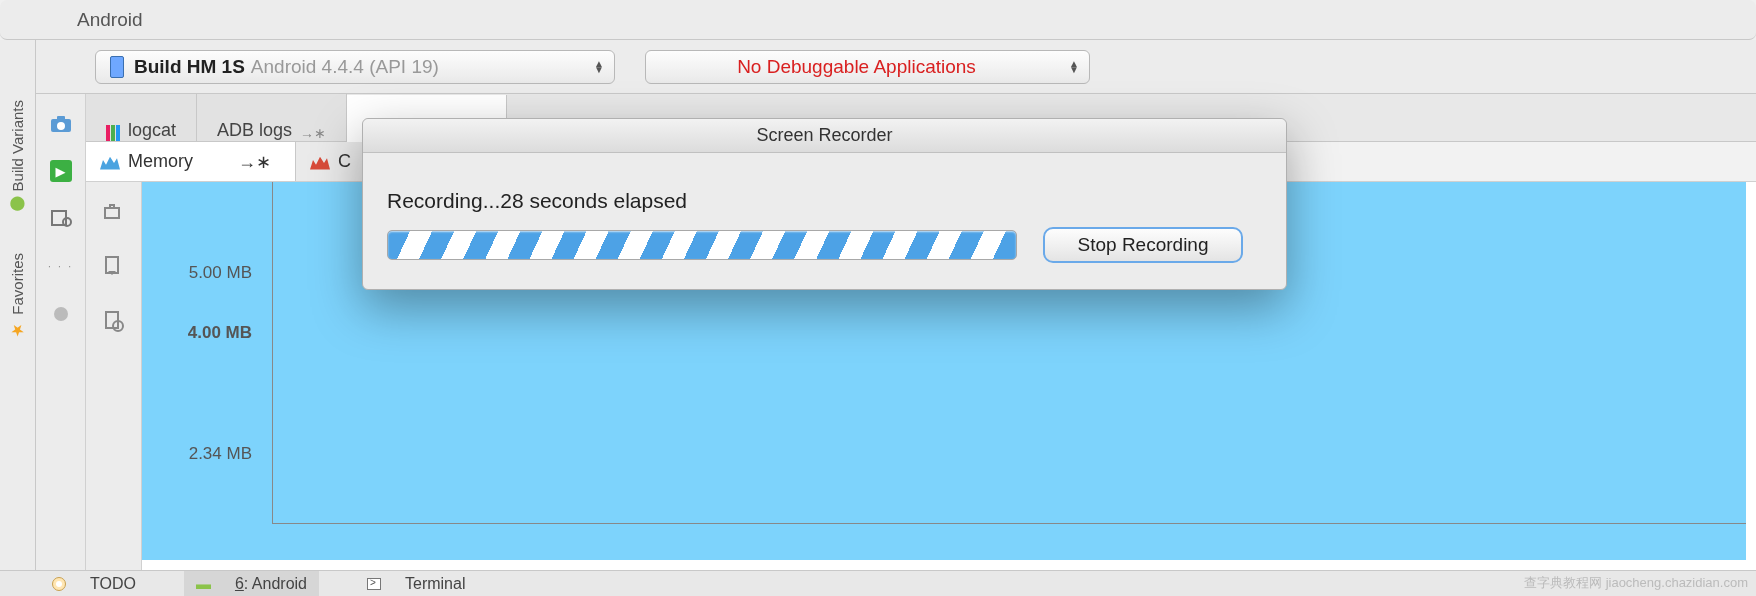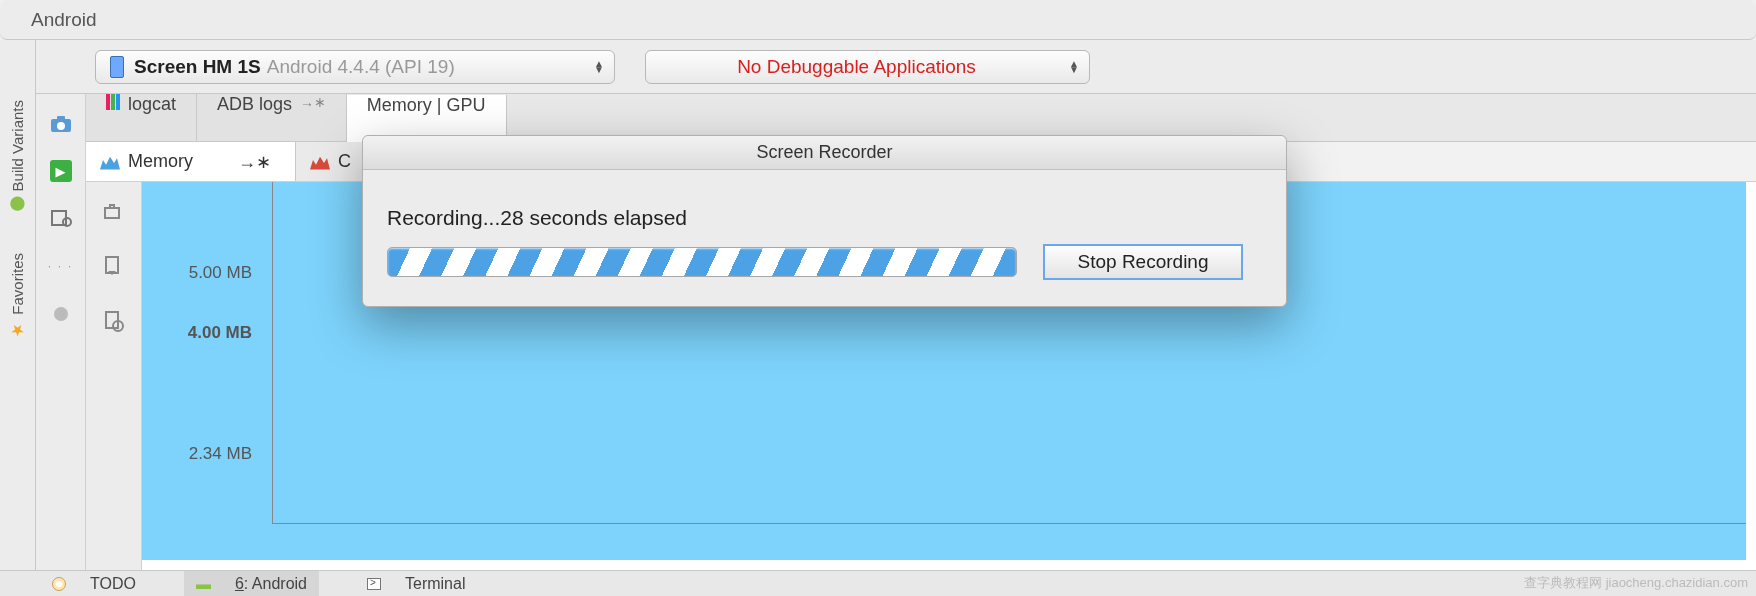--- a/index.html
+++ b/index.html
@@ -1,19 +1,19 @@
 <!DOCTYPE html>
 <html><head>
 <meta charset="utf-8">
 <style>
 * { box-sizing: border-box; margin: 0; padding: 0; font-family: "Lucida Grande", "Helvetica Neue", Arial, sans-serif; }
 body { background: #f0f0f0; width: 1756px; height: 596px; overflow: hidden; position: relative; }
 
 
-.top-header { height: 40px; background: #ececec; border-bottom: 1px solid #c8c8c8; display: flex; align-items: center; padding-left: 31px; font-size: 19px; color: #555; border-radius: 7px; }
+.top-header { height: 40px; background: #ececec; border-bottom: 1px solid #c8c8c8; display: flex; align-items: center; padding-left: 77px; font-size: 19px; color: #555; border-radius: 7px; }
 
 
 .selector-row { height: 54px; background: #ececec; border-bottom: 1px solid #c8c8c8; display: flex; align-items: center; padding-left: 95px; gap: 30px; }
 .dropdown { background: linear-gradient(#fdfdfd, #e9e9e9); border: 1px solid #b8b8b8; border-radius: 6px; height: 34px; display: flex; align-items: center; padding: 0 36px 0 14px; position: relative; font-size: 19px; }
 .dropdown .arrows { position: absolute; right: 10px; top: 50%; transform: translateY(-50%); display: flex; flex-direction: column; line-height: 6px; color: #555; font-size: 10px; }
 .dropdown.device { width: 520px; }
 .dropdown.device .icon { width: 14px; height: 22px; background: #6fa8ff; border: 1px solid #3a6fb0; border-radius: 2px; margin-right: 10px; display:inline-block; }
 .dropdown.device .dev-name { font-weight: 600; color: #222; }
 .dropdown.device .dev-os { color: #999; margin-left: 6px; }
 .dropdown.app { width: 445px; justify-content: center; color: #d92020; }
@@ -27,21 +27,21 @@
 
 .tool-col { position: absolute; left: 36px; top: 94px; bottom: 26px; width: 50px; background: #ececec; border-right: 1px solid #d0d0d0; display: flex; flex-direction: column; align-items: center; padding-top: 18px; gap: 24px; }
 .tool-col .tbtn { width: 28px; height: 24px; display:flex; align-items:center; justify-content:center; color:#666;}
 .tool-col .cam { color:#5b9bd5;}
 .tool-col .play { background:#3cb043; color:#fff; width:22px; height:22px; border-radius:3px; font-size:13px;}
 .tool-col .dots { letter-spacing:2px; font-size:10px; color:#888;}
 
 
 .panel-area { position: absolute; left: 86px; top: 94px; right: 0; bottom: 26px; background: #fff; }
 .tabs-row { height: 48px; background: #e8e8e8; border-bottom: 1px solid #c8c8c8; display:flex; align-items:stretch; }
-.tab { padding: 0 20px; display:flex; align-items:flex-start; gap:8px; font-size:18px; color:#444; border-right:1px solid #c8c8c8; background:#e2e2e2;}
+.tab { padding: 0 20px; display:flex; align-items:flex-end; gap:8px; font-size:18px; color:#444; border-right:1px solid #c8c8c8; background:#e2e2e2;}
 .tab.active { background:#fff; border-bottom:1px solid #fff; position:relative; top:1px;}
 .tab .pin { color:#888; font-size:14px;}
 .logcat-ico { display:inline-flex; gap:1px;}
 .logcat-ico span{ width:4px; height:16px; display:inline-block;}
 .lc1{background:#e91e63;} .lc2{background:#4caf50;} .lc3{background:#2196f3;}
 
 
 .subtabs-row { height: 40px; background:#f2f2f2; border-bottom:1px solid #d0d0d0; display:flex; align-items:stretch;}
 .subtab { padding:0 24px 0 14px; display:flex; align-items:center; gap:8px; font-size:18px; color:#333; border-right:1px solid #c8c8c8; background:#eaeaea;}
 .subtab.active { background:#fff;}
@@ -51,27 +51,27 @@
 
 .chart-wrap { position:absolute; left:56px; top:88px; right:10px; bottom:10px; background:#7dd3fc;}
 .inner-tool-col { position:absolute; left:0; top:88px; bottom:0; width:56px; background:#ececec; border-right:1px solid #d0d0d0; display:flex; flex-direction:column; align-items:center; padding-top:20px; gap:28px;}
 .inner-tool-col .ibtn{ color:#777; font-size:20px;}
 .chart { position:relative; width:100%; height:100%;}
 .ylab { position:absolute; right: calc(100% - 110px); text-align:right; font-size:17px; color:#555; transform:translateY(-50%);}
 .axis-v { position:absolute; left:130px; top:0; bottom:36px; width:1px; background:#888;}
 .axis-h { position:absolute; left:130px; right:0; bottom:36px; height:1px; background:#888;}
 
 
-.dialog { position:absolute; left:362px; top:135px; width:925px; background:#ececec; border:1px solid #b0b0b0; border-radius:6px; box-shadow: 0 18px 50px rgba(0,0,0,0.35);}
+.dialog { position:absolute; left:362px; top:118px; width:925px; background:#ececec; border:1px solid #b0b0b0; border-radius:6px; box-shadow: 0 18px 50px rgba(0,0,0,0.35);}
 .dialog-title { height:34px; background:linear-gradient(#f2f2f2,#dcdcdc); border-bottom:1px solid #c0c0c0; border-radius:6px 6px 0 0; display:flex; align-items:center; justify-content:center; font-size:18px; color:#333;}
 .dialog-body { padding: 20px 24px 26px 24px; margin-top: 16px;}
 .rec-text { font-size:21px; color:#222; margin-bottom:14px;}
 .progress-row { display:flex; align-items:center; gap:26px;}
 .progress { flex:0 0 630px; height:30px; border:1px solid #a8a8a8; border-radius:5px; background: repeating-linear-gradient(115deg,#4da2e6 0 20px,#fff 20px 40px); box-shadow: inset 0 1px 2px rgba(255,255,255,0.7);}
-.stop-btn { flex:0 0 200px; height:36px; background:linear-gradient(#fdfdfd,#e4e4e4); border:2px solid #6aa9e9; border-radius:0; font-size:19px; color:#222;}
+.stop-btn { flex:0 0 200px; height:36px; background:linear-gradient(#fdfdfd,#e4e4e4); border:2px solid #6aa9e9; border-radius:10px; font-size:19px; color:#222;}
 
 
 .bottom-bar { position:absolute; left:0; right:0; bottom:0; height:26px; background:#e8e8e8; border-top:1px solid #c8c8c8; display:flex; align-items:center; padding-left:40px; gap:36px; font-size:16px; color:#444;}
 .bottom-bar .bitem{ display:flex; align-items:center; gap:24px; padding:0 12px; height:100%;}
 .bottom-bar .bitem.active{ background:#d6d6d6;}
 .todo-ico{ width:14px; height:14px; border-radius:50%; background:#ffe6b3; border:1px solid #c8a050; position:relative;}
 .todo-ico:after{content:""; position:absolute; left:3px; top:3px; width:6px; height:6px; border-radius:50%; background:#fff;}
 .android-ico{ color:#8bc34a; font-size:15px;}
 .term-ico{ width:14px; height:12px; border:1px solid #777; background:#fff; position:relative;}
 .term-ico:after{content:">"; position:absolute; left:2px; top:-2px; font-size:10px; color:#555;}
@@ -80,21 +80,21 @@
 </head>
 <body>
 
 <div class="top-header">
   <span>Android</span>
 </div>
 
 <div class="selector-row">
   <div class="dropdown device">
     <span class="icon"></span>
-    <span class="dev-name">Screen HM 1S</span>
+    <span class="dev-name">Build HM 1S</span>
     <span class="dev-os">Android 4.4.4 (API 19)</span>
     <span class="arrows">▲<br>▼</span>
   </div>
   <div class="dropdown app">
     <span>No Debuggable Applications</span>
     <span class="arrows">▲<br>▼</span>
   </div>
 </div>
 
 <div class="left-rail">

